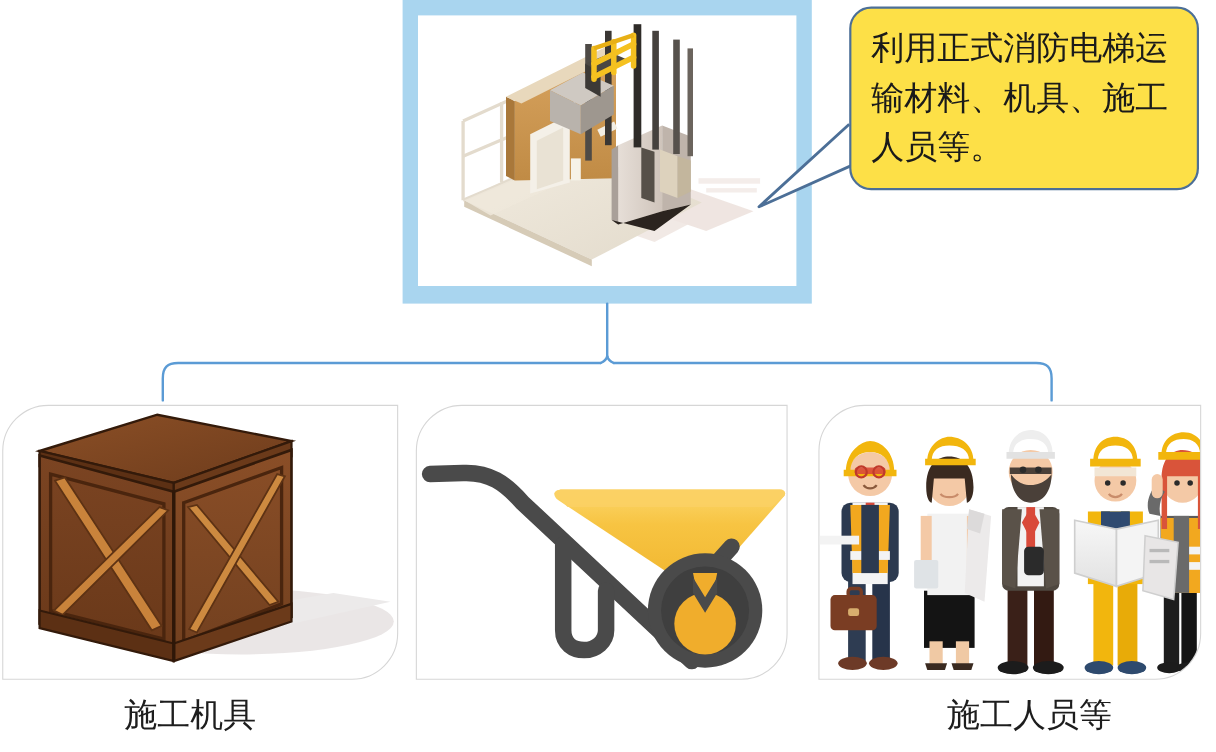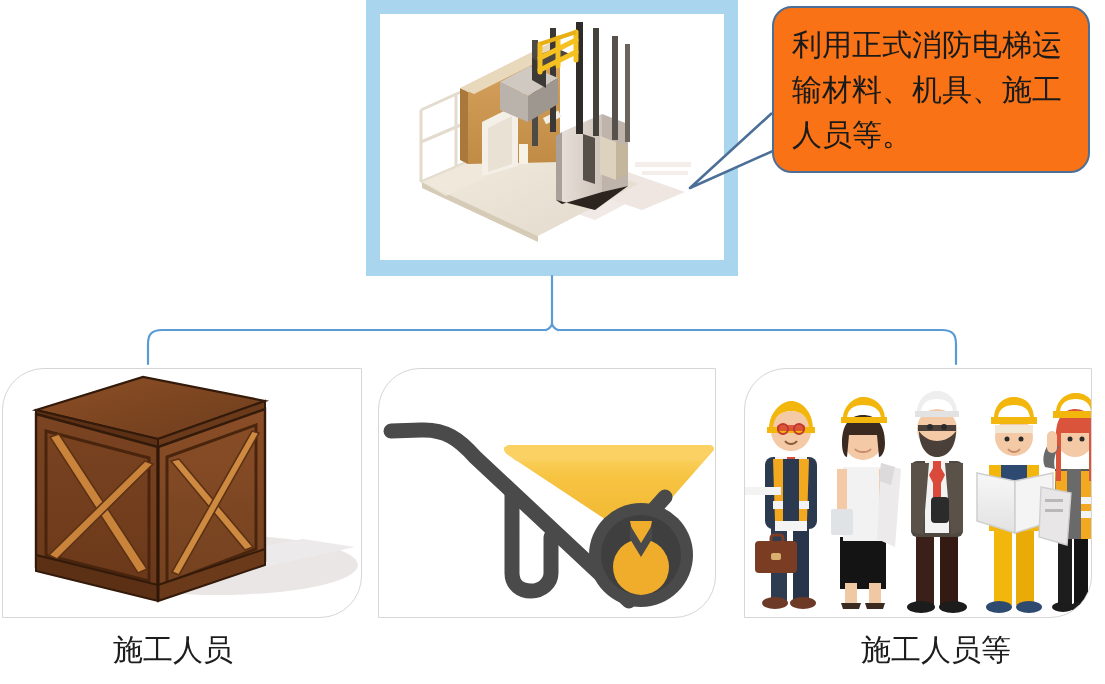--- a/index.html
+++ b/index.html
@@ -22,21 +22,21 @@
   .top-frame-inner{
     width:100%;height:100%;background:#ffffff;position:relative;overflow:hidden;
   }
   .elev-svg{position:absolute;left:0;top:0;}
 
   
   .callout{
     position:absolute;left:772px;top:6px;width:318px;height:167px;
     border:2.4px solid #4c6f97;
     border-radius:20px;
-    background:#f97316;
+    background:#fde047;
     box-sizing:border-box;
     z-index:6;
   }
   .callout-text{
     position:absolute;left:18px;top:14px;width:282px;
     font-size:30px;line-height:45px;color:#1a1a1a;
     letter-spacing:0px;
     font-family:"DejaVu Sans","Liberation Sans",sans-serif;
   }
   .callout-tail{position:absolute;left:660px;top:110px;z-index:5;}
@@ -390,17 +390,17 @@
           <rect x="302" y="62" width="10" height="22" rx="5" fill="#f4c9a6"></rect>
           <polygon points="296,118 326,124 322,176 294,168" fill="#e8e6e6" stroke="#cfcfcf" stroke-width="1.4"></polygon>
           <rect x="300" y="130" width="18" height="3" fill="#b9b9b9"></rect>
           <rect x="300" y="140" width="18" height="3" fill="#b9b9b9"></rect>
         </g>
       </svg>
     </div>
   </div>
 
   <div class="labels">
-    <div class="label l1">施工人员</div>
+    <div class="label l1">施工机具</div>
     <div class="label l3">施工人员等</div>
   </div>
 
 </div>
 
 </body></html>

